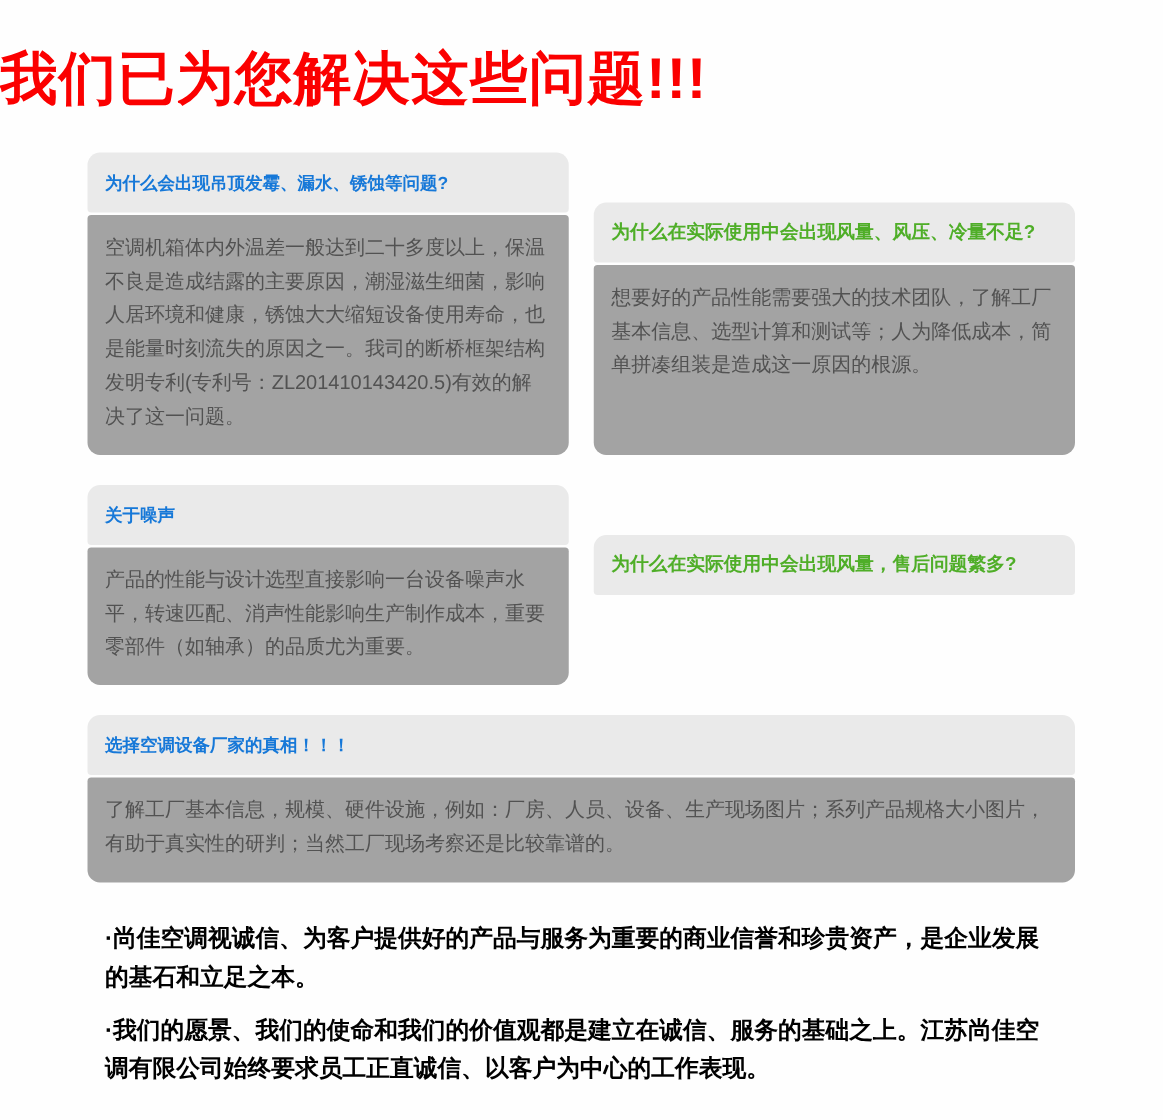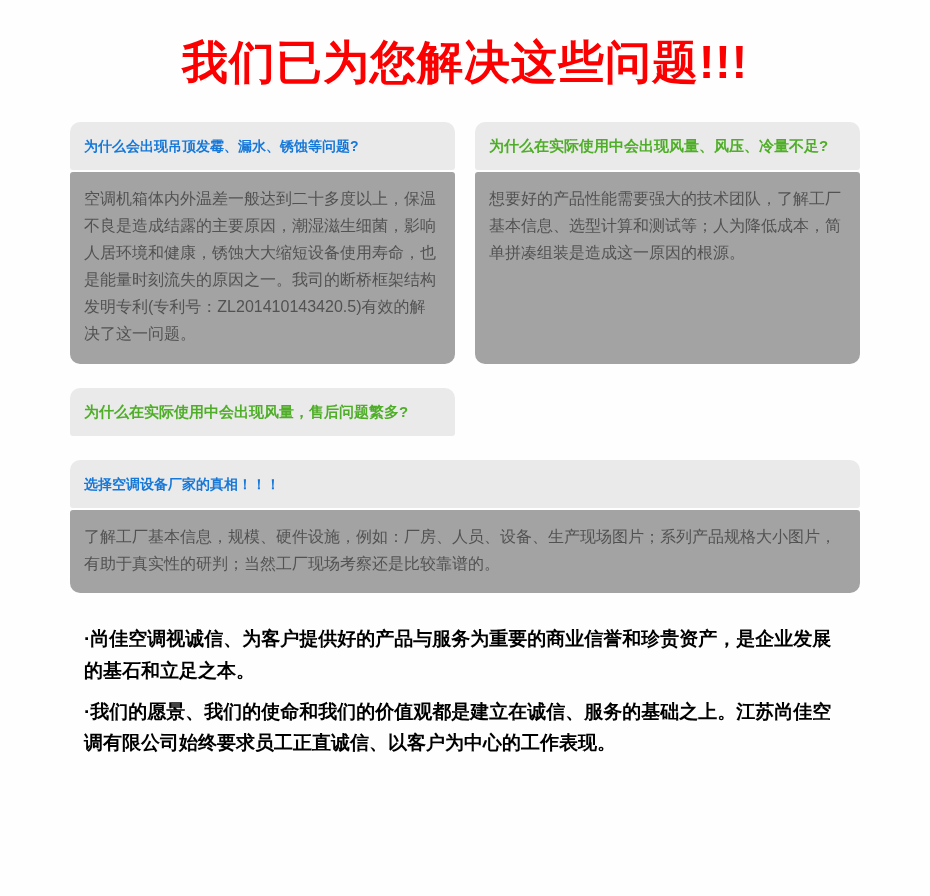--- a/index.html
+++ b/index.html
@@ -6,21 +6,20 @@
   html, body {
     width: 930px; height: 896px;
     background: #fefefe;
     font-family: "Liberation Sans", "DejaVu Sans", sans-serif;
     overflow: hidden;
   }
   .page { width: 930px; height: 896px; }
 
   .main-title {
     margin-top: 30px;
-    text-align: center;
     font-size: 46px;
     font-weight: 900;
     letter-spacing: 1px;
     color: #fb0000;
     line-height: 1.4;
     text-shadow: 0 0 3px #fff;
   }
 
   .cards-grid {
     display: grid;
@@ -36,21 +35,21 @@
   }
   .card-head {
     background: #eaeaea;
     border-radius: 10px 10px 3px 3px;
     padding: 13px 14px;
     font-weight: bold;
     font-size: 14px;
     line-height: 22px;
     white-space: nowrap;
   }
-  .card-head.small { font-size: 15px; }
+  .card-head.small { font-size: 15px; margin-top: 40px; }
   .card-head.blue  { color: #1678d8; }
   .card-head.green { color: #4fae28; }
   .card-body {
     flex: 1;
     margin-top: 2px;
     background: #a3a3a3;
     border-radius: 3px 3px 10px 10px;
     padding: 14px 14px 16px 14px;
     font-size: 16px;
     line-height: 1.68;
@@ -83,20 +82,24 @@
     <div class="card">
       <div class="card-head blue">为什么会出现吊顶发霉、漏水、锈蚀等问题?</div>
       <div class="card-body">空调机箱体内外温差一般达到二十多度以上，保温不良是造成结露的主要原因，潮湿滋生细菌，影响人居环境和健康，锈蚀大大缩短设备使用寿命，也是能量时刻流失的原因之一。我司的断桥框架结构发明专利(专利号：ZL201410143420.5)有效的解决了这一问题。</div>
     </div>
 
     <div class="card">
       <div class="card-head green small">为什么在实际使用中会出现风量、风压、冷量不足?</div>
       <div class="card-body">想要好的产品性能需要强大的技术团队，了解工厂基本信息、选型计算和测试等；人为降低成本，简单拼凑组装是造成这一原因的根源。</div>
     </div>
 
+    <div class="card">
+      <div class="card-head blue">关于噪声</div>
+      <div class="card-body">产品的性能与设计选型直接影响一台设备噪声水平，转速匹配、消声性能影响生产制作成本，重要零部件（如轴承）的品质尤为重要。</div>
+    </div>
 
     <div class="card">
       <div class="card-head green small">为什么在实际使用中会出现风量，售后问题繁多?</div>
     </div>
 
   </div>
 
   <div class="card wide-card">
     <div class="card-head blue">选择空调设备厂家的真相！！！</div>
     <div class="card-body">了解工厂基本信息，规模、硬件设施，例如：厂房、人员、设备、生产现场图片；系列产品规格大小图片，有助于真实性的研判；当然工厂现场考察还是比较靠谱的。</div>

